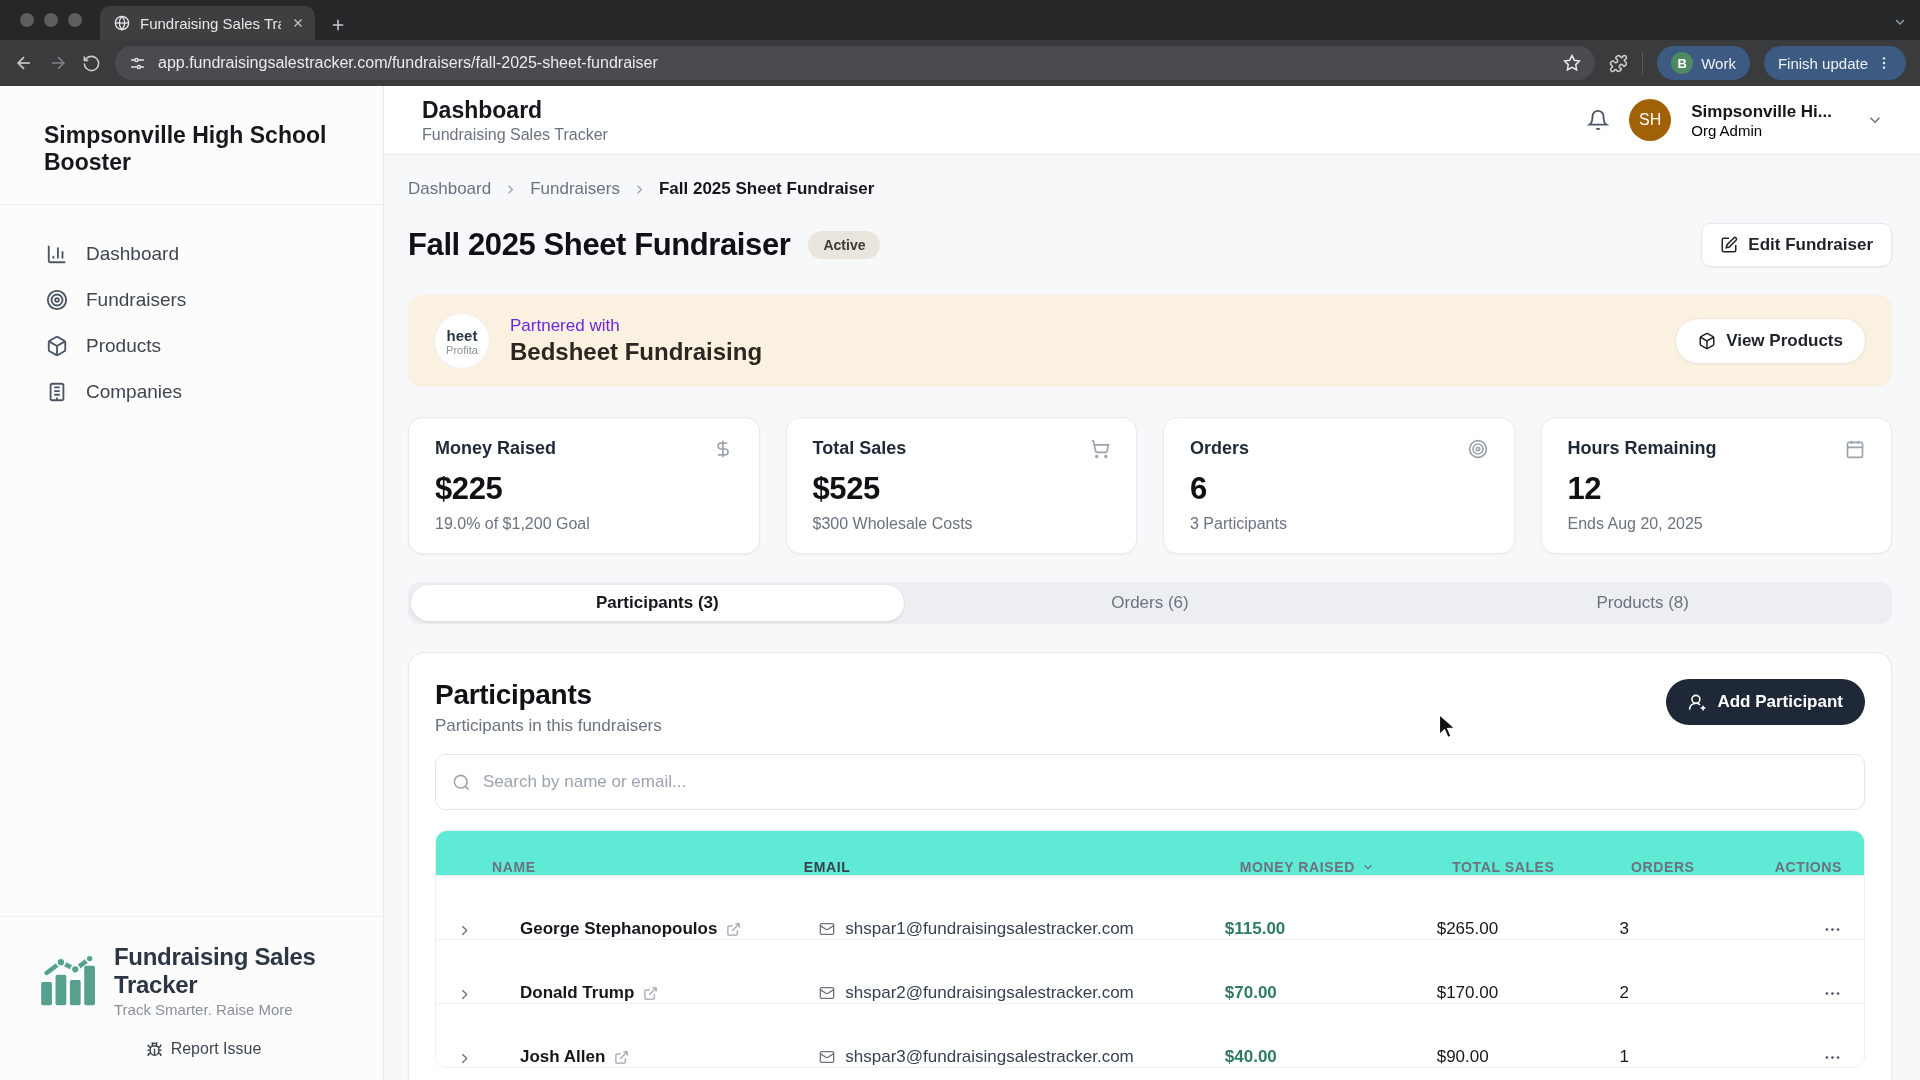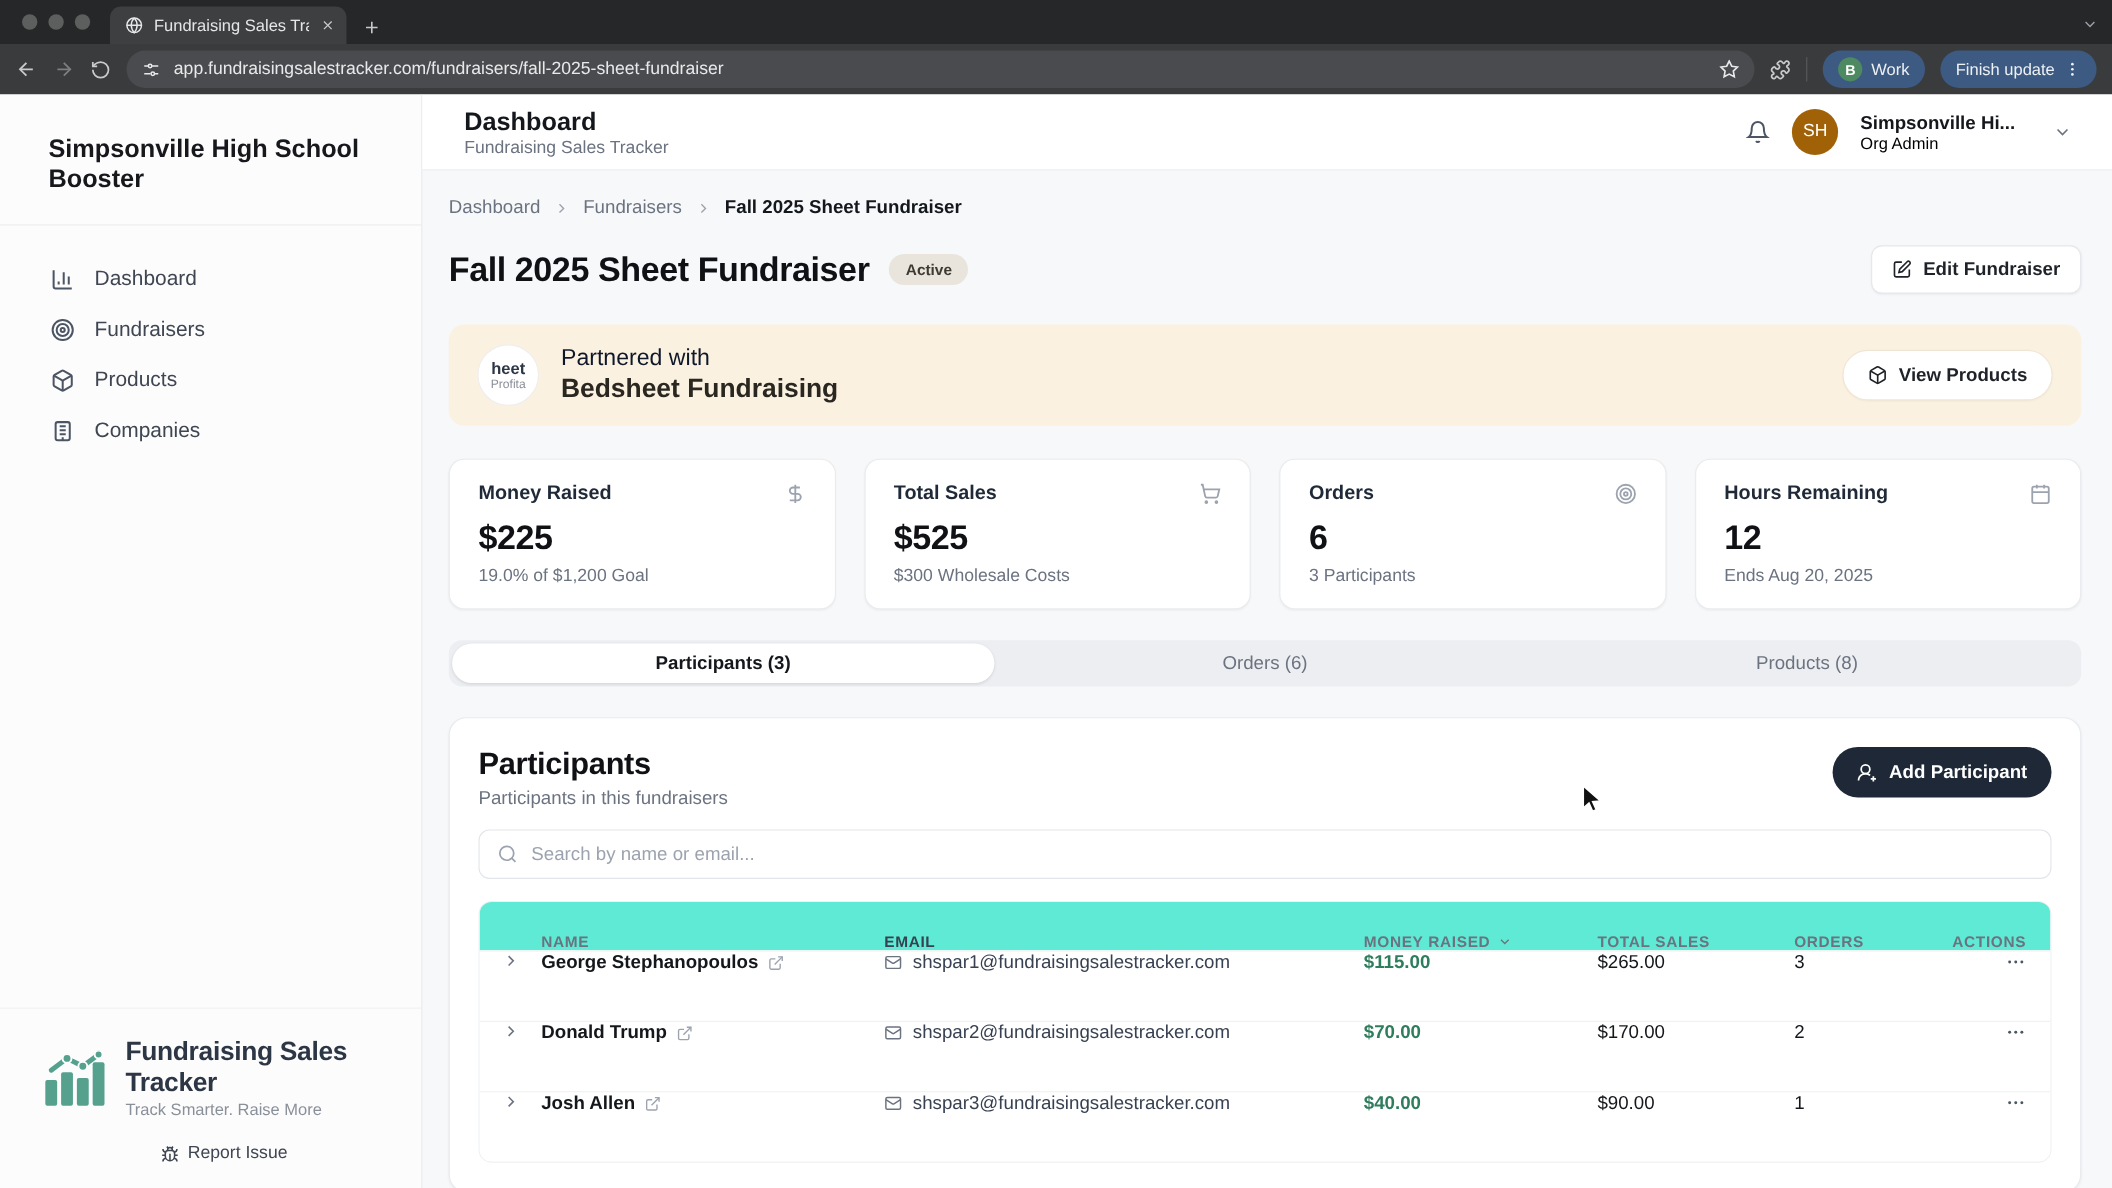--- a/index.html
+++ b/index.html
@@ -73,21 +73,21 @@
     border:1px solid #e5e7eb; border-radius:10px; padding:11px 18px; font-size:17px; color:#1f2329;
     font-weight:600; box-shadow:0 1px 2px rgba(16,24,40,.05); cursor:pointer; }
 
   .banner { background:#fbf1e1; border-radius:14px; padding:18px 26px; display:flex;
     align-items:center; margin-bottom:30px; }
   .banner-logo { width:56px; height:56px; border-radius:50%; background:#fff; overflow:hidden;
     display:flex; flex-direction:column; align-items:center; justify-content:center; border:1px solid #eee; }
   .bl1 { font-size:15px; font-weight:700; color:#2d3645; }
   .bl2 { font-size:11px; color:#8a9099; }
   .banner-text { margin-left:20px; }
-  .banner-pre { font-size:21px; color:#0f172a; }
+  .banner-pre { font-size:17px; color:#6d28d9; }
   .banner-partner { font-size:24px; font-weight:800; color:#2a2620; margin-top:2px; }
   .view-btn { margin-left:auto; display:flex; align-items:center; gap:10px; background:#fff;
     border:1px solid #f0e6d4; border-radius:999px; padding:12px 22px; font-size:17px; font-weight:600;
     color:#1f2329; box-shadow:0 1px 2px rgba(16,24,40,.04); cursor:pointer; }
 
   .stats { display:grid; grid-template-columns:repeat(4,1fr); gap:26px; margin-bottom:28px; }
   .stat { background:#fff; border:1px solid #e9ebee; border-radius:14px; padding:20px 26px;
     box-shadow:0 1px 2px rgba(16,24,40,.04); }
   .stat-top { display:flex; align-items:center; justify-content:space-between; }
   .stat-label { font-size:18px; color:#1f2937; font-weight:600; }
@@ -101,31 +101,31 @@
   .seg-tab.active { background:#fff; color:#14171b; font-weight:600; box-shadow:0 1px 3px rgba(16,24,40,.12); }
 
   .panel { background:#fff; border:1px solid #e8eaee; border-radius:16px; padding:26px;
     box-shadow:0 1px 2px rgba(16,24,40,.04); }
   .panel-head { display:flex; align-items:flex-start; }
   .panel-title { font-size:28px; font-weight:800; color:#0f1115; letter-spacing:-0.3px; }
   .panel-sub { font-size:17px; color:#6b7280; margin-top:5px; }
   .add-btn { margin-left:auto; display:flex; align-items:flex-end; gap:10px; background:#1e2836;
     color:#fff; border:none; border-radius:999px; padding:13px 22px; font-size:17px; font-weight:600; cursor:pointer; }
 
-  .search { margin-top:18px; height:45px; border:1px solid #e2e5e9; border-radius:10px;
+  .search { margin-top:18px; height:56px; border:1px solid #e2e5e9; border-radius:10px;
     display:flex; align-items:center; gap:12px; padding:0 16px; background:#fff; }
   .search input { border:none; outline:none; flex:1; font-size:17px; color:#374151; background:transparent;
     font-family:"Liberation Sans","DejaVu Sans",sans-serif; }
   .search input::placeholder { color:#9ca3af; }
   .search svg { color:#9ca3af; }
 
   .table { margin-top:20px; border:1px solid #eef0f2; border-radius:12px; overflow:hidden; }
   .thead { background:#5eead4; display:flex; align-items:flex-end; height:44px;
     font-size:14px; letter-spacing:0.6px; color:#6b7280; font-weight:600; }
-  .trow { display:flex; align-items:flex-start; height:64px; border-top:1px solid #eef0f2; background:#fff; }
+  .trow { display:flex; align-items:flex-end; height:64px; border-top:1px solid #eef0f2; background:#fff;gap:28px; }
   .col-exp { width:56px; display:flex; justify-content:center; color:#6b7280; }
   .col-name { flex:2.7; display:flex; align-items:center; gap:9px; padding-right:10px; }
   .col-email { flex:3.9; display:flex; align-items:center; gap:10px; color:#374151; }
   .col-money { flex:1.9; }
   .col-sales { flex:1.6; }
   .col-orders { flex:1.1; }
   .col-actions { width:110px; display:flex; justify-content:flex-end; padding-right:22px; }
   .cell-name { font-size:17px; font-weight:600; color:#14171b; }
   .cell-email { font-size:17px; color:#374151; }
   .cell-money { font-size:17px; font-weight:600; color:#2e7d5c; }

